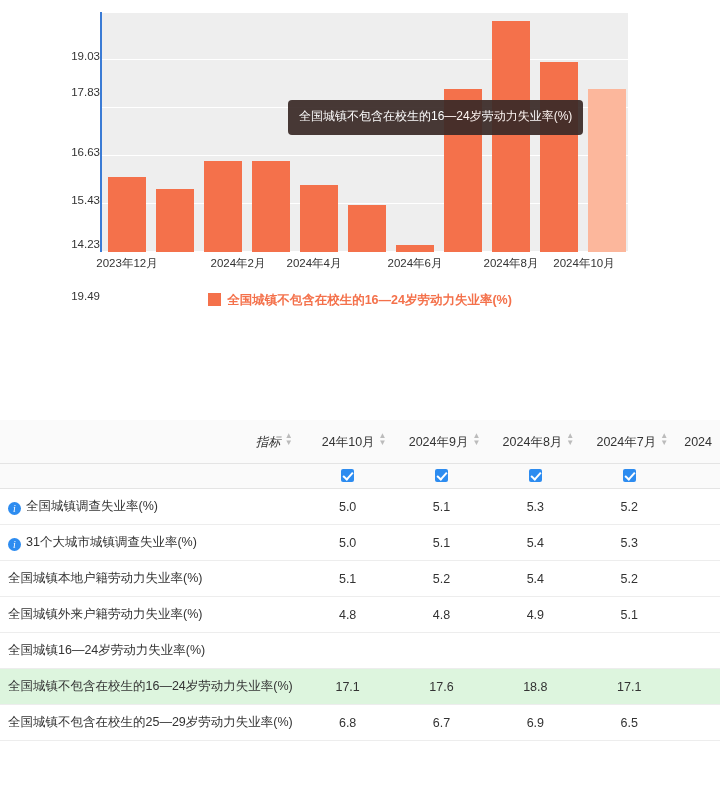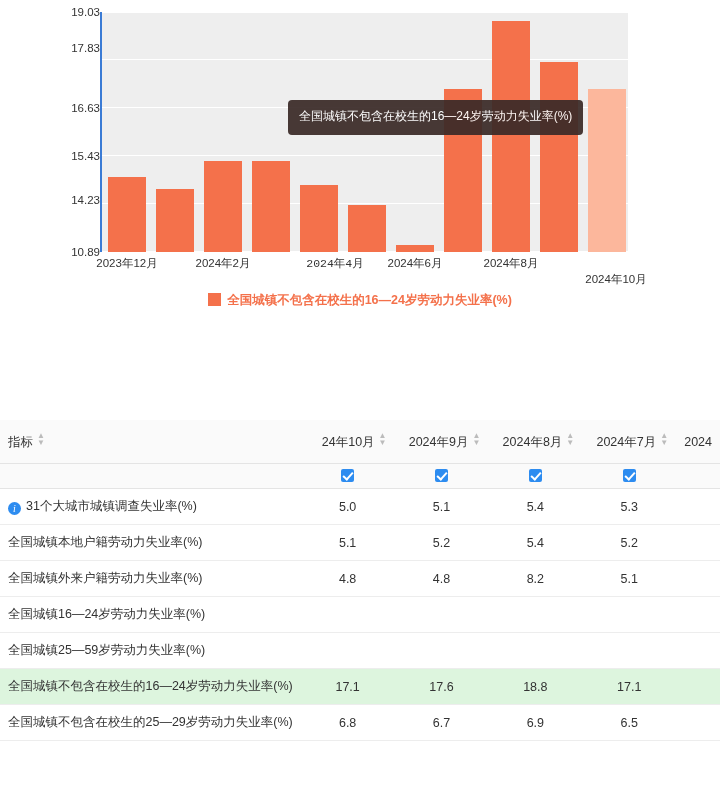--- a/index.html
+++ b/index.html
@@ -37,20 +37,21 @@
   }
   .ytick {
     position: absolute;
     right: 0;
     width: 92px;
     text-align: right;
     font-size: 11.5px;
     color: #333;
     line-height: 12px;
     transform: translateY(-6px);
+    margin-top: 44px;
   }
   .ytick-wrap { position: absolute; left: 0; top: 0; width: 100px; height: 320px; }
   .xtick {
     position: absolute;
     top: 256px;
     font-size: 11.5px;
     color: #333;
     text-align: center;
     transform: translateX(-50%);
     white-space: nowrap;
@@ -110,21 +111,22 @@
     font-weight: normal;
     color: #333;
     padding: 12px 8px;
     border-bottom: 1px solid #e4e4e4;
     background: #fafafa;
     white-space: nowrap;
     text-align: right;
   }
   table.data th.first-col {
     width: 300px;
-    text-align: left;
+    text-align: right;
+    font-style: italic;
   }
   table.data th.num {
     width: 94px;
     text-align: right;
   }
   table.data td {
     padding: 9px 8px;
     border-bottom: 1px solid #ededed;
     white-space: nowrap;
   }
@@ -199,44 +201,44 @@
   </div>
 
   <div class="axis-left"></div>
 
   <div class="ytick-wrap">
     <div class="ytick" style="top:12px;">19.03</div>
     <div class="ytick" style="top:48px;">17.83</div>
     <div class="ytick" style="top:108px;">16.63</div>
     <div class="ytick" style="top:156px;text-align:right;">15.43</div>
     <div class="ytick" style="top:200px;">14.23</div>
-    <div class="ytick" style="top:252px;">10.89</div>
+    <div class="ytick" style="top:252px;">19.49</div>
   </div>
 
   <div class="bars-area">
     <div class="bar" style="left:8px;   width:38px; height:75px;"></div>
     <div class="bar" style="left:56px;  width:38px; height:63px;"></div>
     <div class="bar" style="left:104px; width:38px; height:91px;"></div>
     <div class="bar" style="left:152px; width:38px; height:91px;"></div>
     <div class="bar" style="left:200px; width:38px; height:67px;"></div>
     <div class="bar" style="left:248px; width:38px; height:47px;"></div>
     <div class="bar" style="left:296px; width:38px; height:7px;"></div>
     <div class="bar" style="left:344px; width:38px; height:163px;"></div>
     <div class="bar" style="left:392px; width:38px; height:231px;"></div>
     <div class="bar" style="left:440px; width:38px; height:190px;"></div>
     <div class="bar highlight" style="left:488px; width:38px; height:163px;"></div>
   </div>
 
   <div>
     <div class="xtick" style="left:127px;">2023年12月</div>
-    <div class="xtick" style="left:223px;">2024年2月</div>
-    <div class="xtick" style="left:335px;font-family:Liberation Mono, monospace;">2024年4月</div>
+    <div class="xtick" style="left:238px;">2024年2月</div>
+    <div class="xtick" style="left:314px;">2024年4月</div>
     <div class="xtick" style="left:415px;">2024年6月</div>
     <div class="xtick" style="left:511px;">2024年8月</div>
-    <div class="xtick" style="left:616px;margin-top:16px;">2024年10月</div>
+    <div class="xtick" style="left:584px;">2024年10月</div>
   </div>
 
   <div class="tooltip">
     <div>全国城镇不包含在校生的16—24岁劳动力失业率(%)</div>
   </div>
 
   <div class="legend">
     <span class="legend-swatch"></span><span class="legend-label">全国城镇不包含在校生的16—24岁劳动力失业率(%)</span>
   </div>
 </div>
@@ -256,20 +258,28 @@
         <td class="label"></td>
         <td class="num"><span class="checkbox"></span></td>
         <td class="num"><span class="checkbox"></span></td>
         <td class="num"><span class="checkbox"></span></td>
         <td class="num"><span class="checkbox"></span></td>
         <td class="spacer-col"></td>
       </tr>
     </thead>
     <tbody>
 
+      <tr>
+        <td class="label"><span class="info-icon">i</span><span>全国城镇调查失业率(%)</span></td>
+        <td class="num">5.0</td>
+        <td class="num">5.1</td>
+        <td class="num">5.3</td>
+        <td class="num">5.2</td>
+        <td class="spacer-col"></td>
+      </tr>
 
       <tr>
         <td class="label"><span class="info-icon">i</span><span>31个大城市城镇调查失业率(%)</span></td>
         <td class="num">5.0</td>
         <td class="num">5.1</td>
         <td class="num">5.4</td>
         <td class="num">5.3</td>
         <td class="spacer-col"></td>
       </tr>
 
@@ -279,42 +289,34 @@
         <td class="num">5.2</td>
         <td class="num">5.4</td>
         <td class="num">5.2</td>
         <td class="spacer-col"></td>
       </tr>
 
       <tr>
         <td class="label">全国城镇外来户籍劳动力失业率(%)</td>
         <td class="num">4.8</td>
         <td class="num">4.8</td>
-        <td class="num">8.2</td>
+        <td class="num">4.9</td>
         <td class="num">5.1</td>
         <td class="spacer-col"></td>
       </tr>
 
       <tr>
         <td class="label">全国城镇16—24岁劳动力失业率(%)</td>
         <td class="num"></td>
         <td class="num"></td>
         <td class="num"></td>
         <td class="num"></td>
         <td class="spacer-col"></td>
       </tr>
 
-      <tr>
-        <td class="label">全国城镇25—59岁劳动力失业率(%)</td>
-        <td class="num"></td>
-        <td class="num"></td>
-        <td class="num"></td>
-        <td class="num"></td>
-        <td class="spacer-col"></td>
-      </tr>
 
 
       <tr class="row-highlight">
         <td class="label">全国城镇不包含在校生的16—24岁劳动力失业率(%)</td>
         <td class="num">17.1</td>
         <td class="num">17.6</td>
         <td class="num">18.8</td>
         <td class="num">17.1</td>
         <td class="spacer-col"></td>
       </tr>

